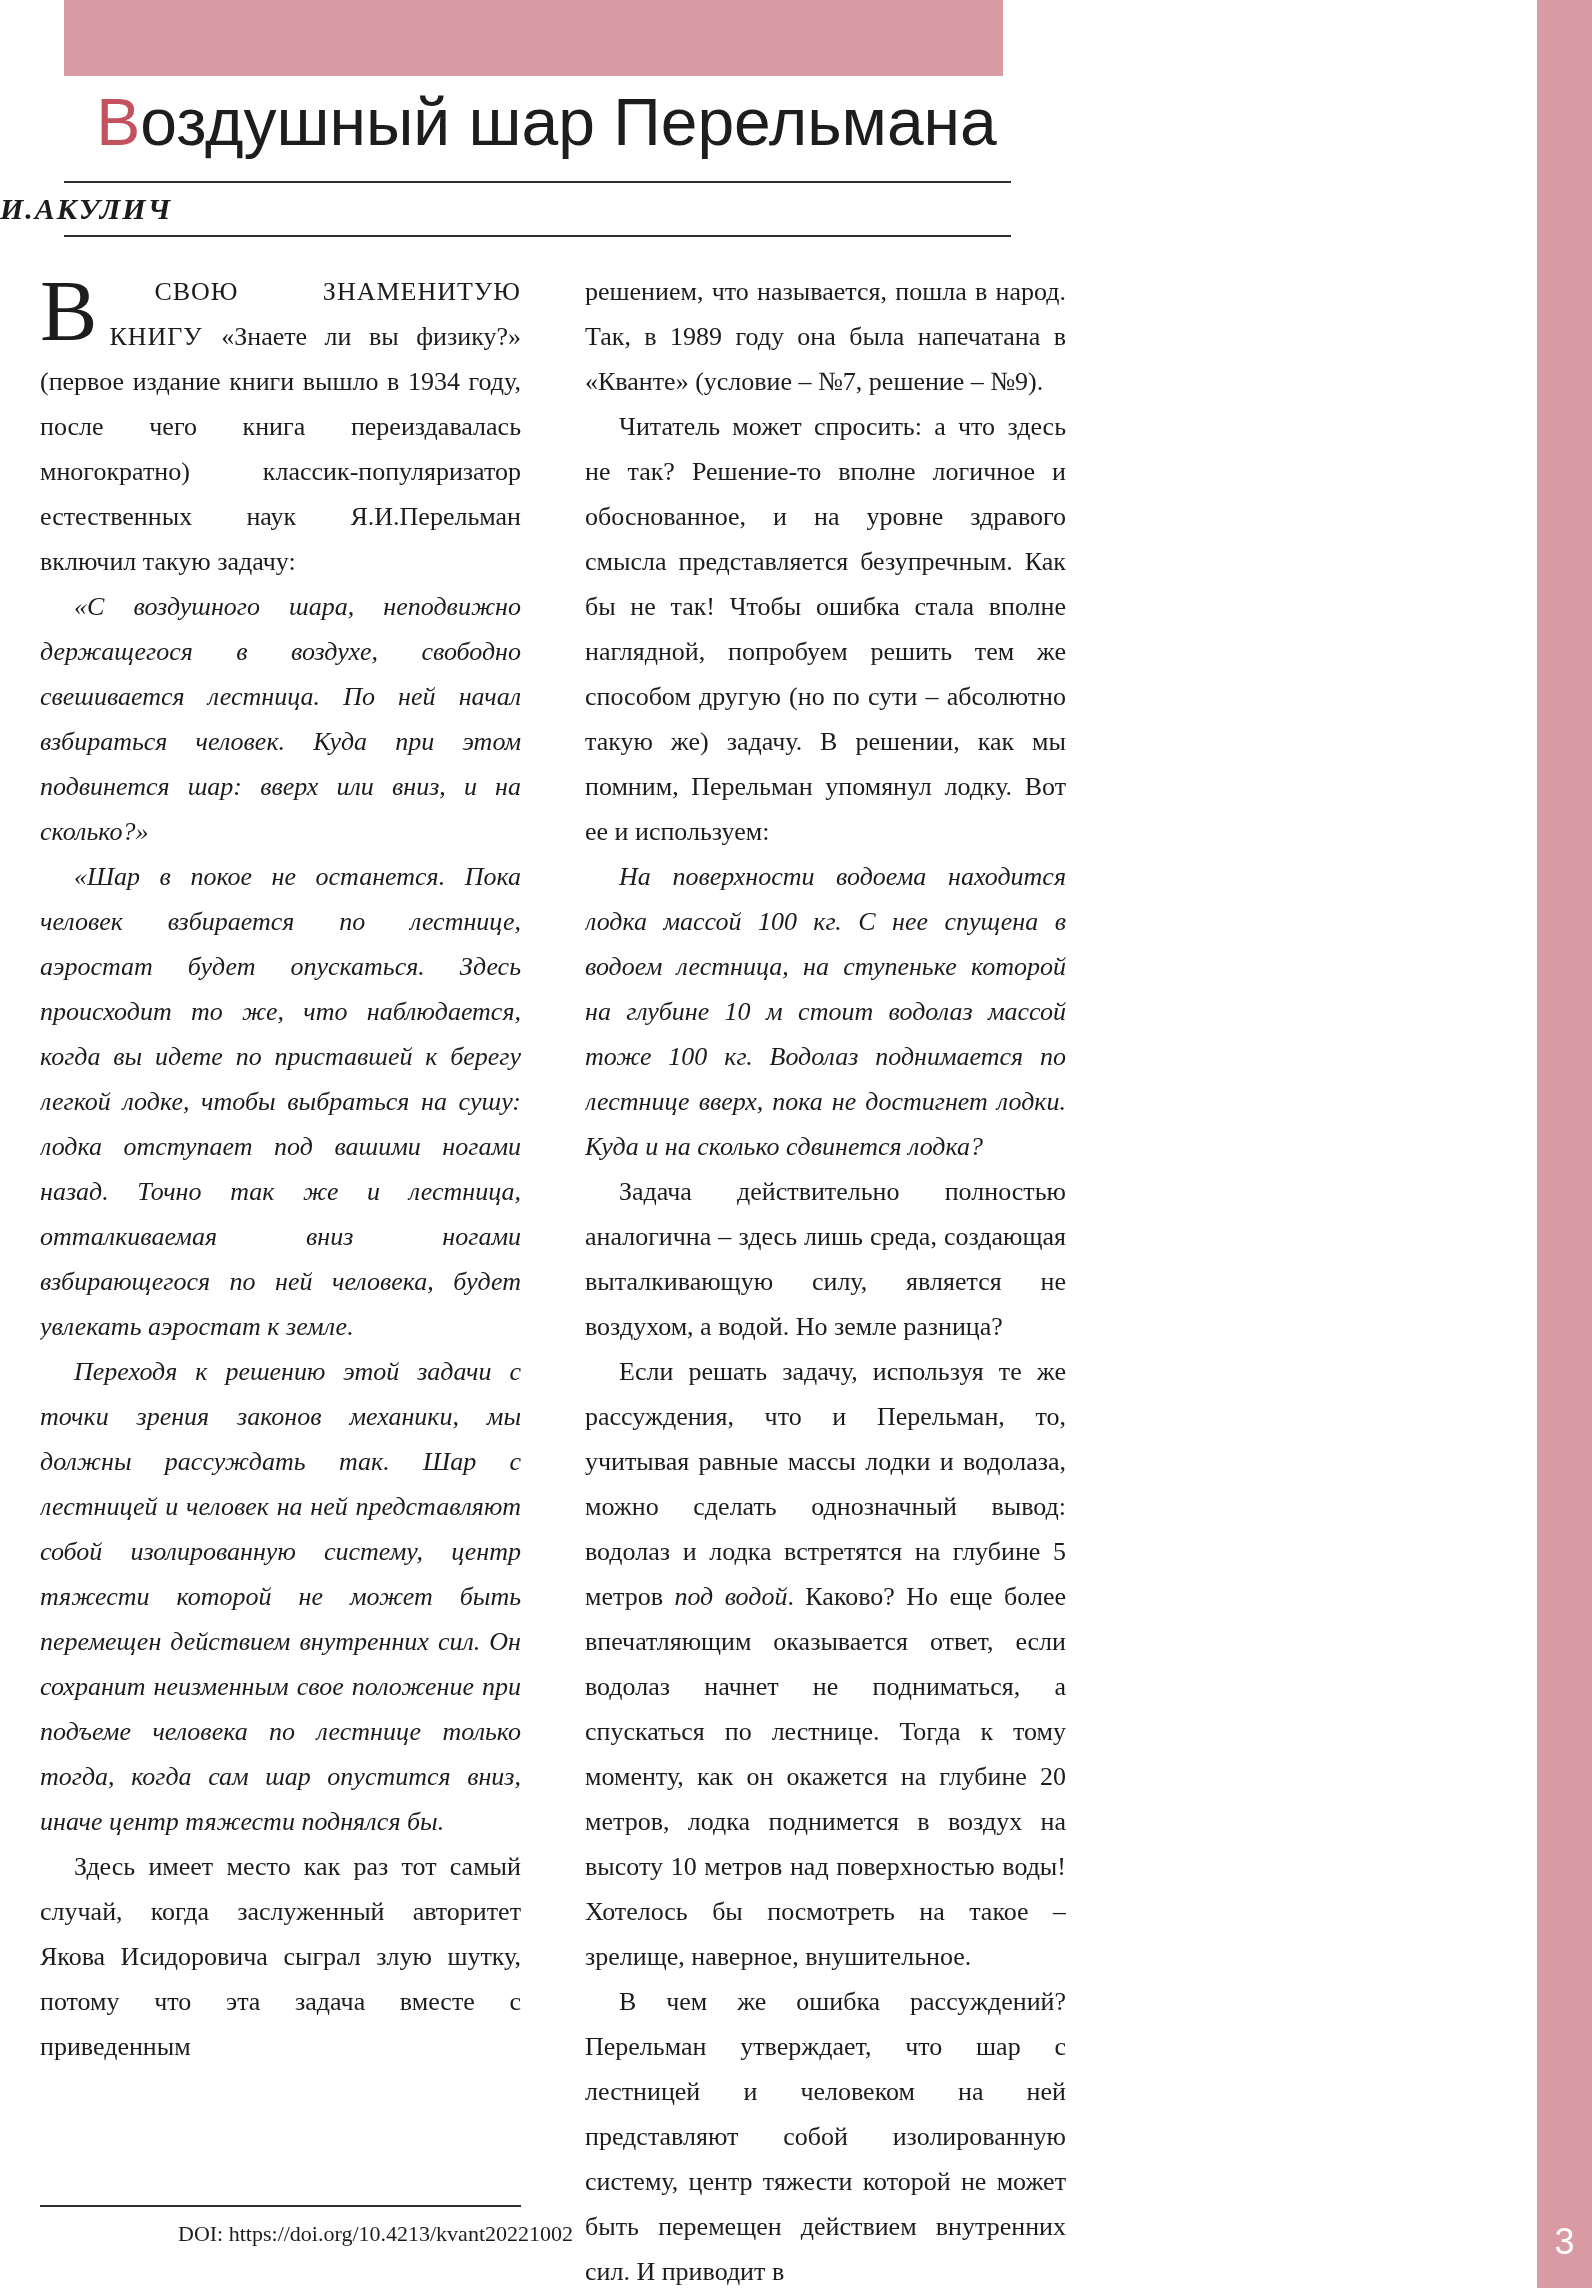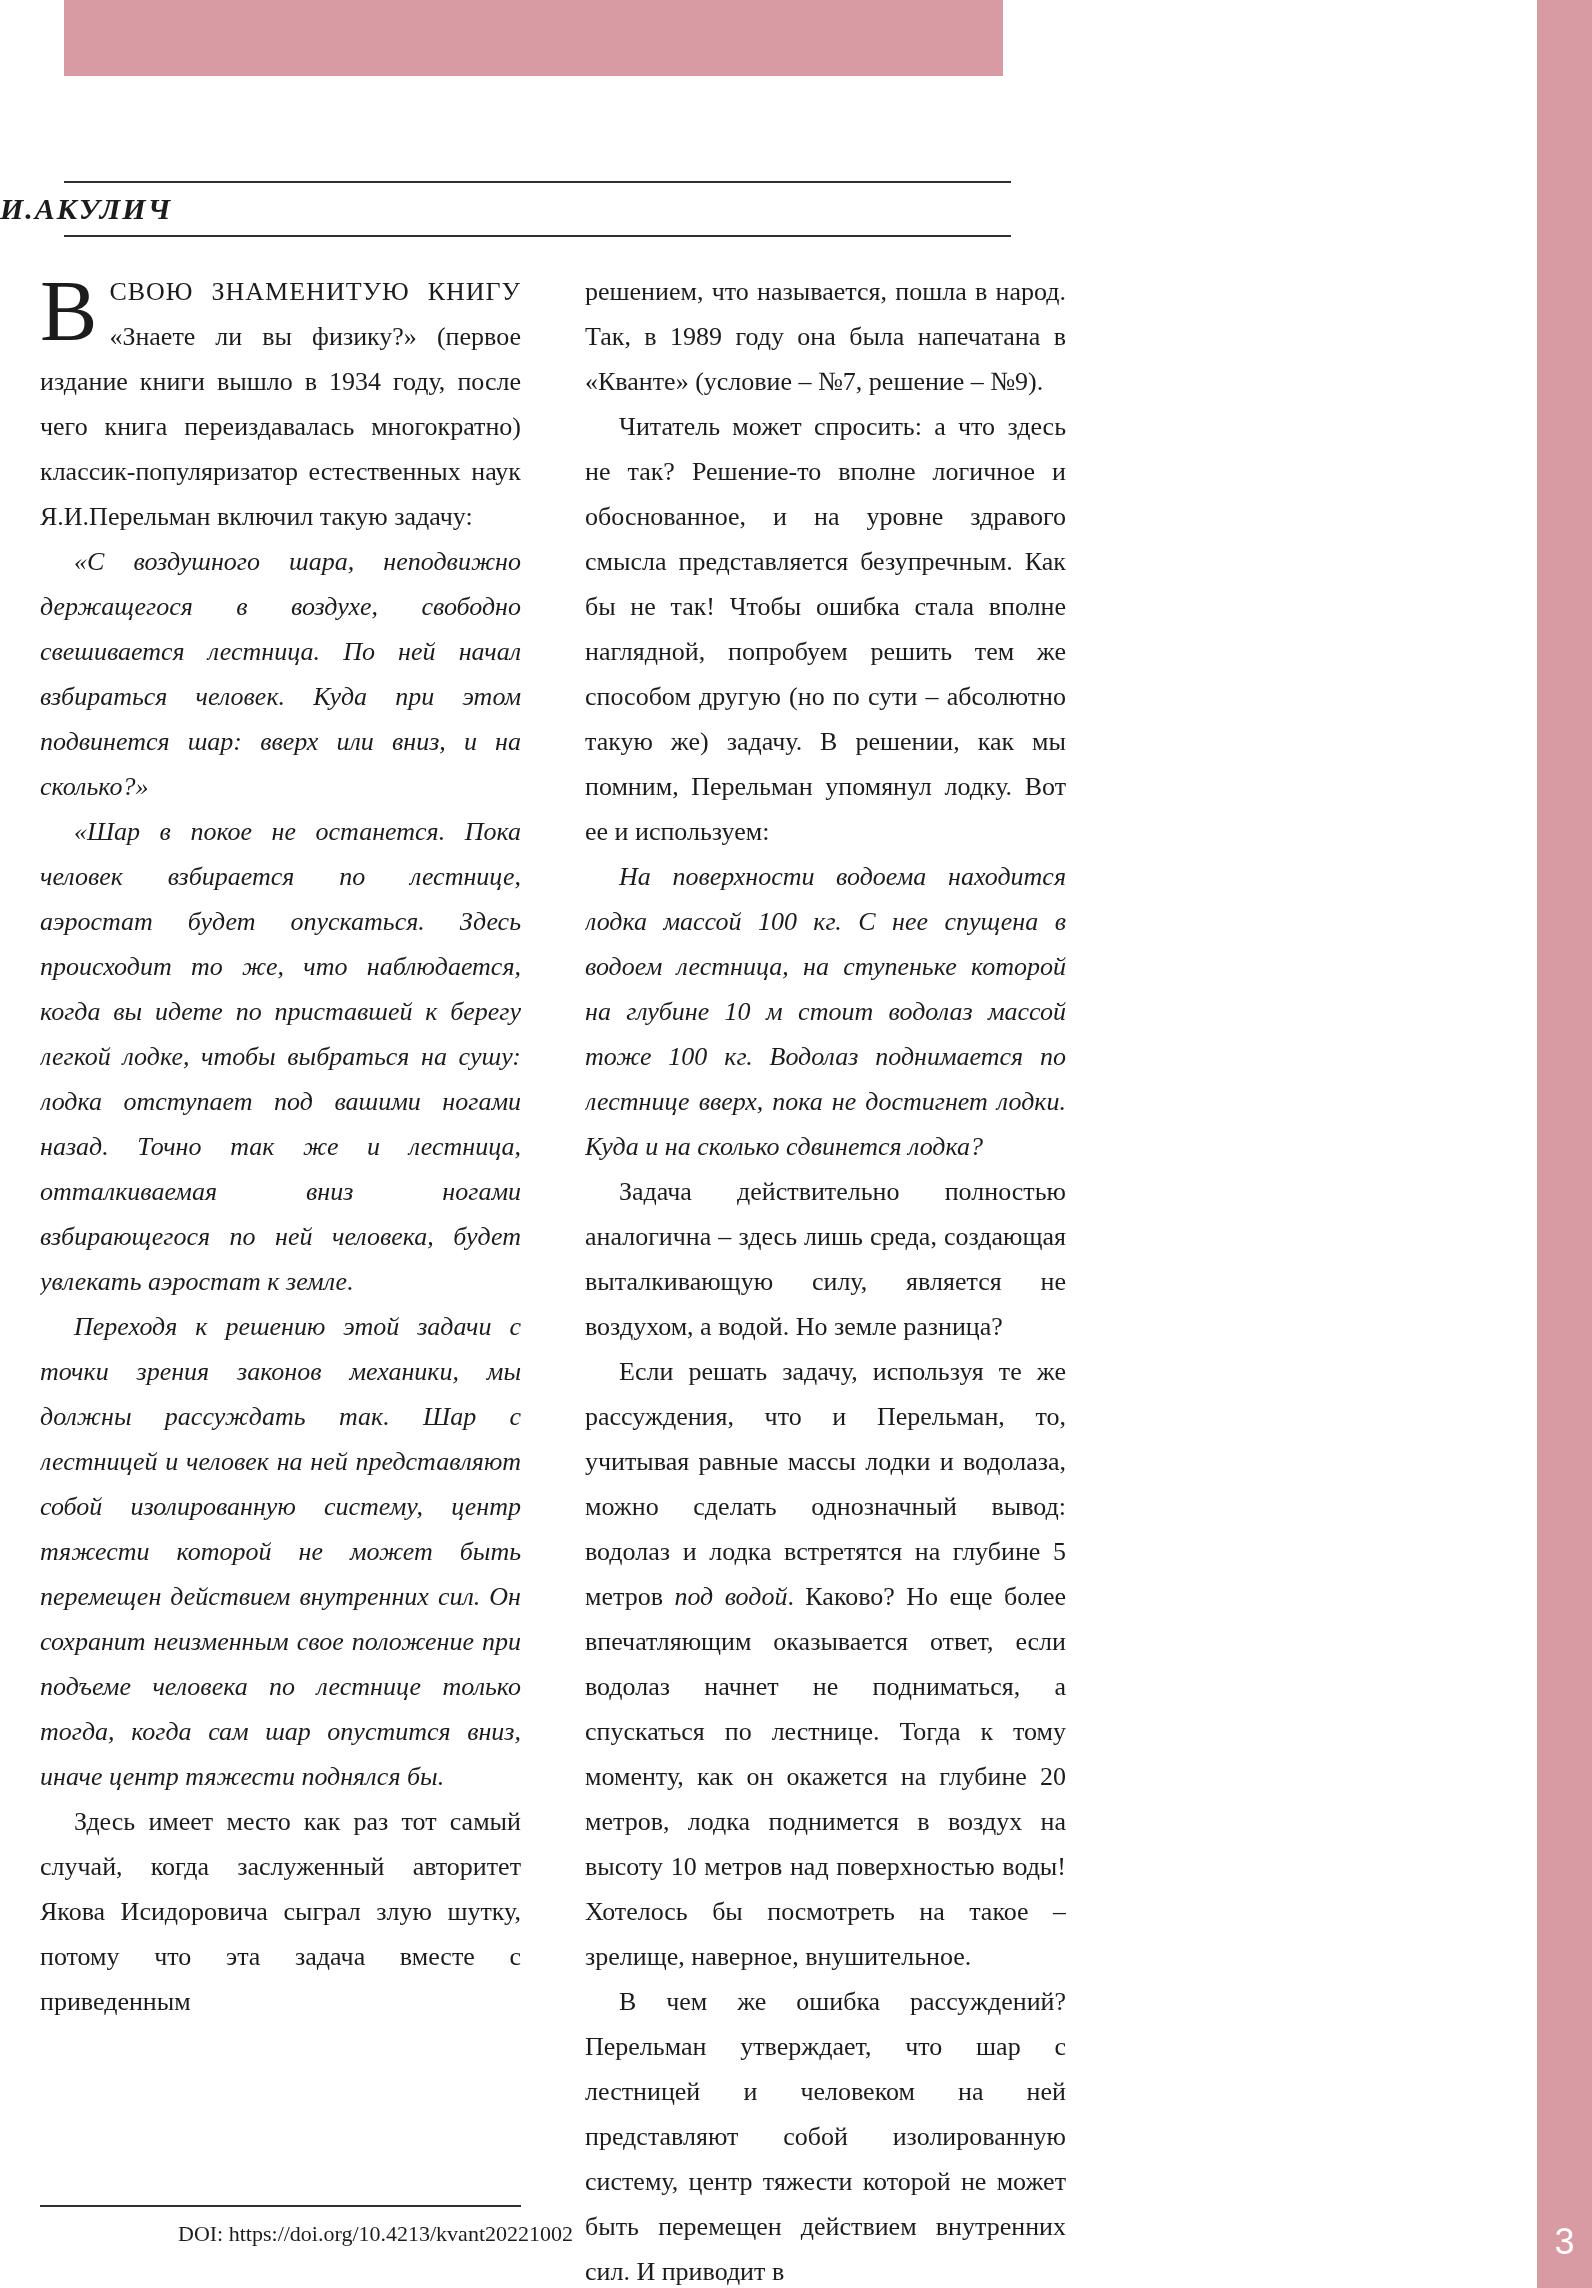--- a/index.html
+++ b/index.html
@@ -68,21 +68,21 @@
 
   .p { margin: 0; text-indent: 34px; }
   .p.first, .p.noindent { text-indent: 0; }
   .p.quote { font-style: italic; }
   .dropcap {
     float: left;
     font-size: 86px; line-height: 80px;
     padding: 2px 12px 0 0;
     color: #1c1c1c;
   }
-  .lead { letter-spacing: 1px; }
+  .lead { letter-spacing: 1px; margin-left: 45px; }
 
   
   .doi-rule {
     position: absolute; left: 40px; top: 2205px;
     width: 481px; height: 2px; background: #2e2e2e;
   }
   .doi {
     position: absolute; left: 56px; top: 2217px; width: 517px;
     font-size: 22px; line-height: 34px;
     text-align: right; white-space: nowrap;
@@ -90,20 +90,21 @@
 </style>
 </head>
 <body>
 
 <div class="page">
 
   <div class="top-bar"></div>
   <div class="right-strip"></div>
   <div class="page-number">3</div>
 
+  <h1 class="title"><span class="title-initial">В</span><span>оздушный шар Перельмана</span></h1>
 
   <div class="rule rule-top"></div>
   <div class="author">И.АКУЛИЧ</div>
   <div class="rule rule-bottom"></div>
 
   <div class="col col-left">
     <p class="p first"><span class="dropcap">В</span><span class="lead">СВОЮ ЗНАМЕНИТУЮ КНИГУ </span><span>«Знаете ли вы физику?» (первое издание книги вышло в 1934 году, после чего книга переиздавалась многократно) классик-популяризатор естественных наук Я.И.Перельман включил такую задачу:</span></p>
     <p class="p quote">«С воздушного шара, неподвижно держащегося в воздухе, свободно свешивается лестница. По ней начал взбираться человек. Куда при этом подвинется шар: вверх или вниз, и на сколько?»</p>
     <p class="p quote">«Шар в покое не останется. Пока человек взбирается по лестнице, аэростат будет опускаться. Здесь происходит то же, что наблюдается, когда вы идете по приставшей к берегу легкой лодке, чтобы выбраться на сушу: лодка отступает под вашими ногами назад. Точно так же и лестница, отталкиваемая вниз ногами взбирающегося по ней человека, будет увлекать аэростат к земле.</p>
     <p class="p quote">Переходя к решению этой задачи с точки зрения законов механики, мы должны рассуждать так. Шар с лестницей и человек на ней представляют собой изолированную систему, центр тяжести которой не может быть перемещен действием внутренних сил. Он сохранит неизменным свое положение при подъеме человека по лестнице только тогда, когда сам шар опустится вниз, иначе центр тяжести поднялся бы.</p>

